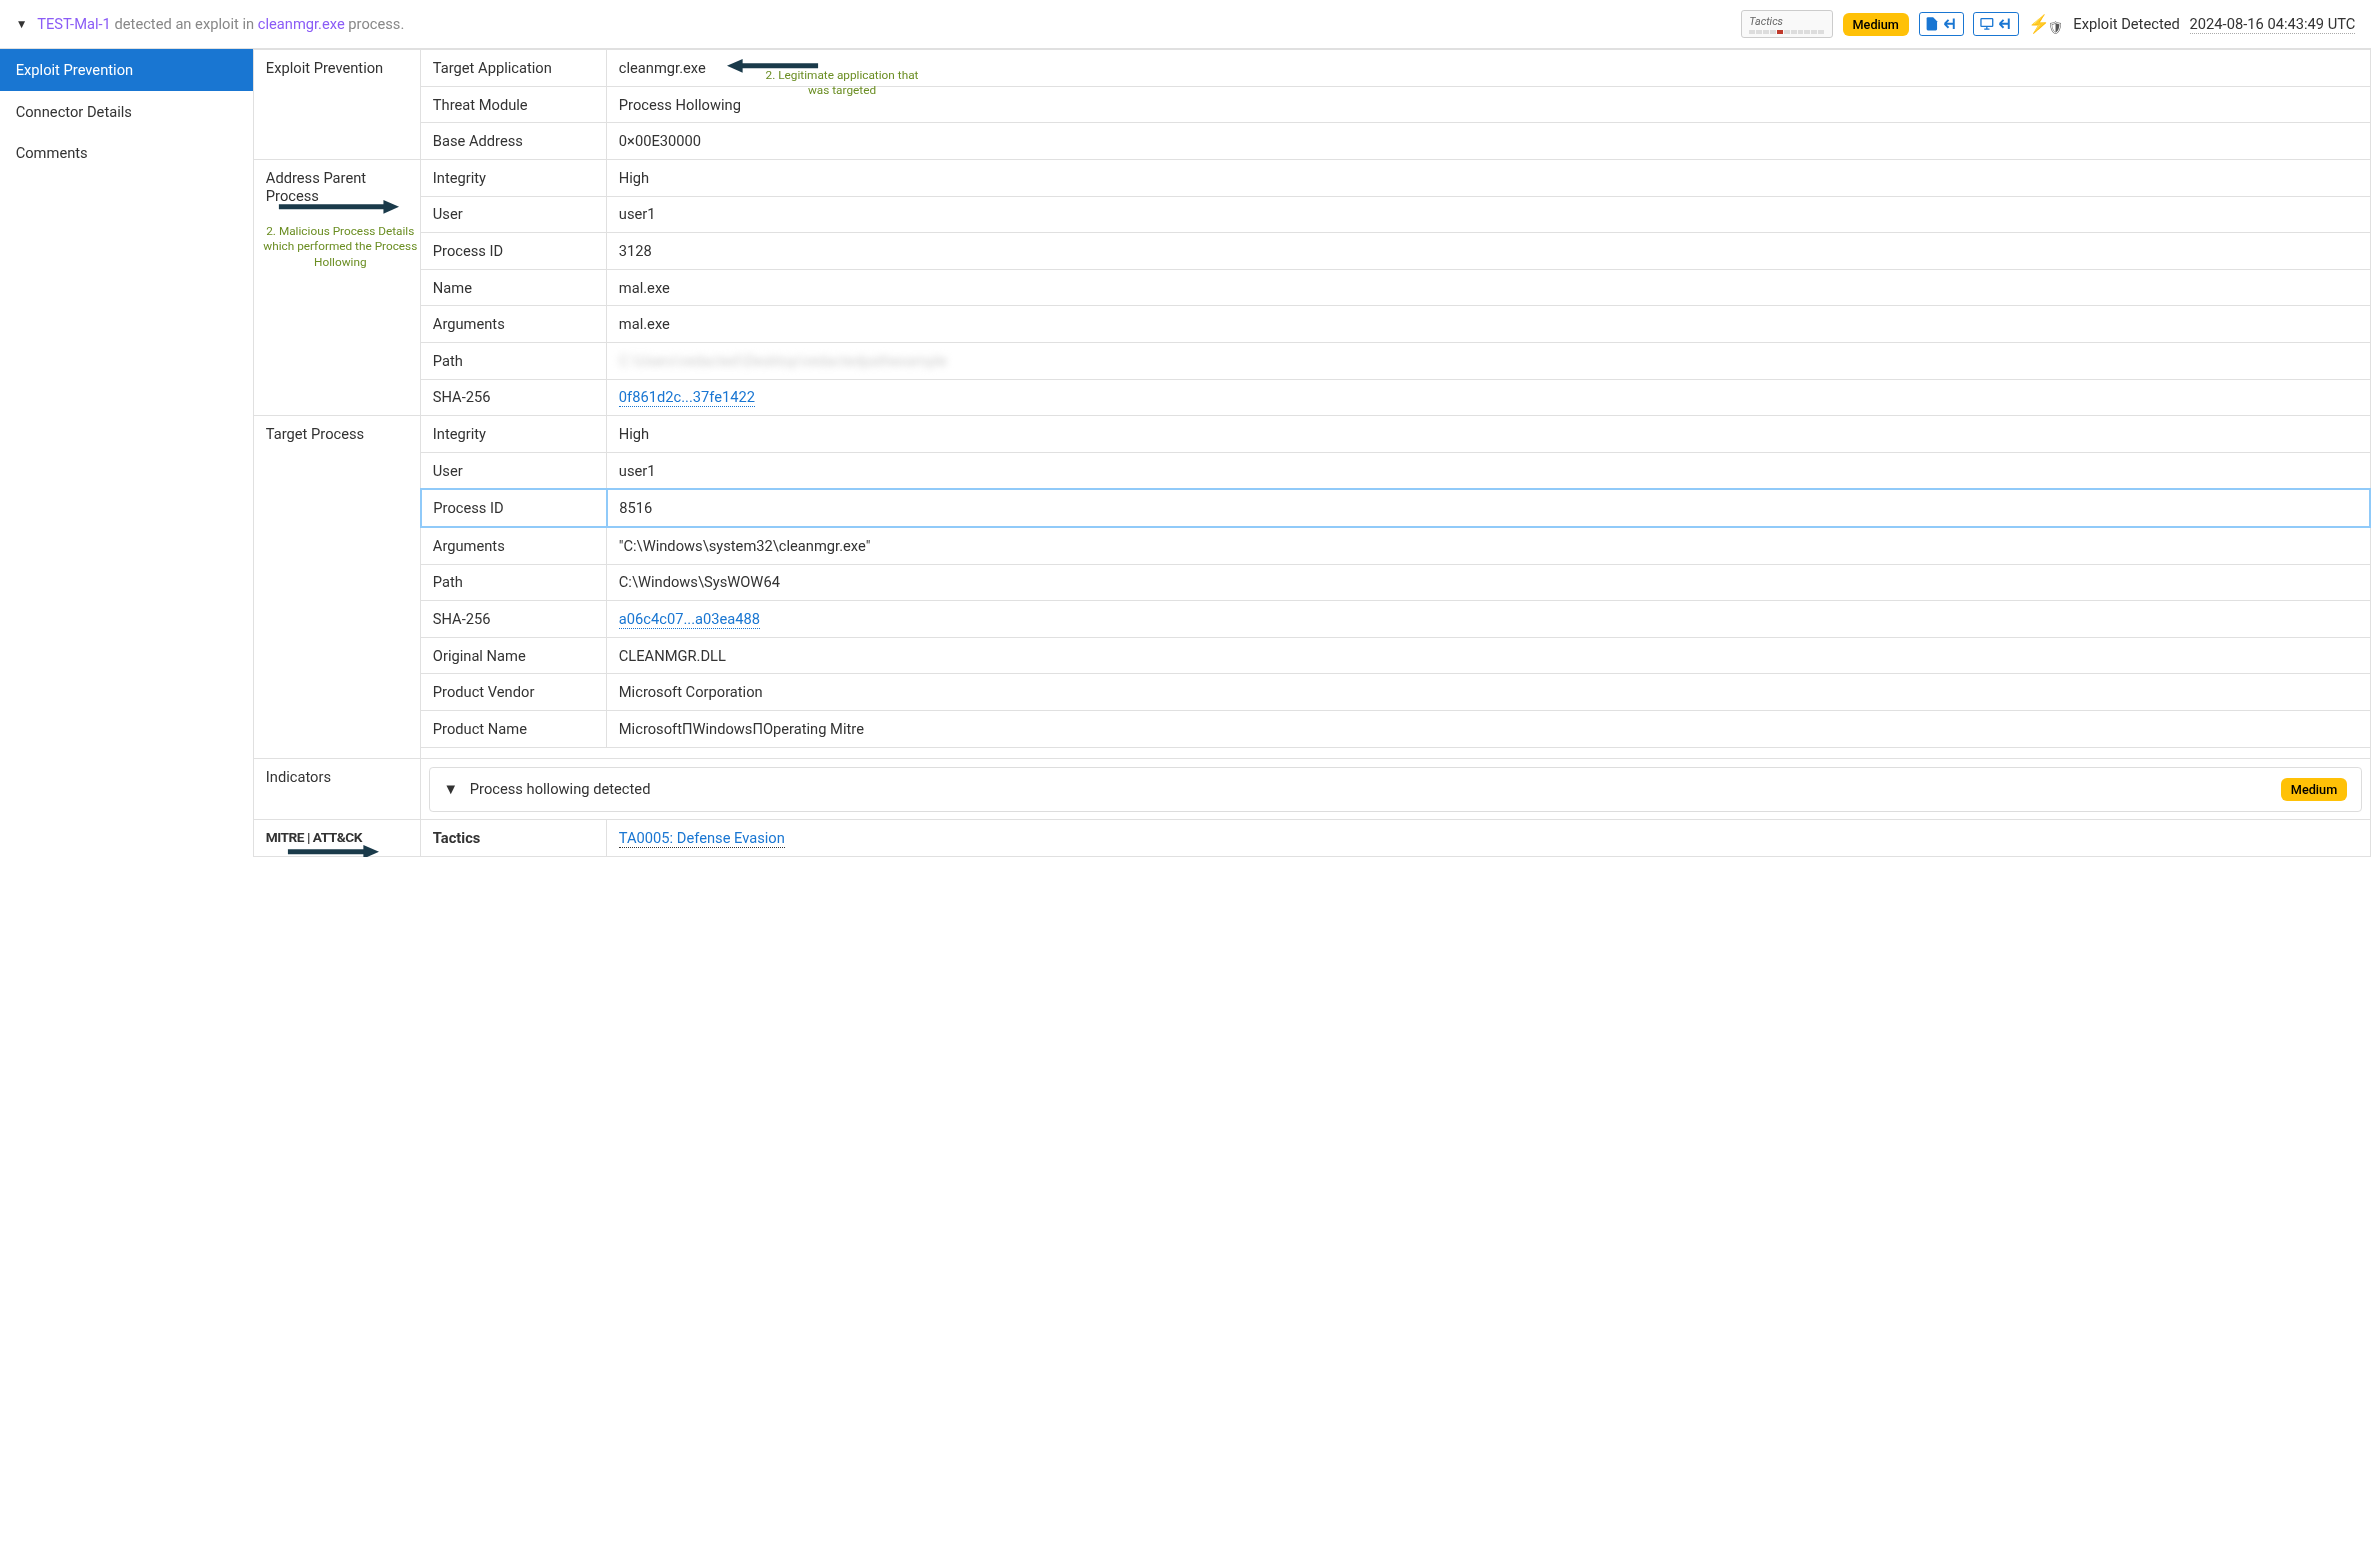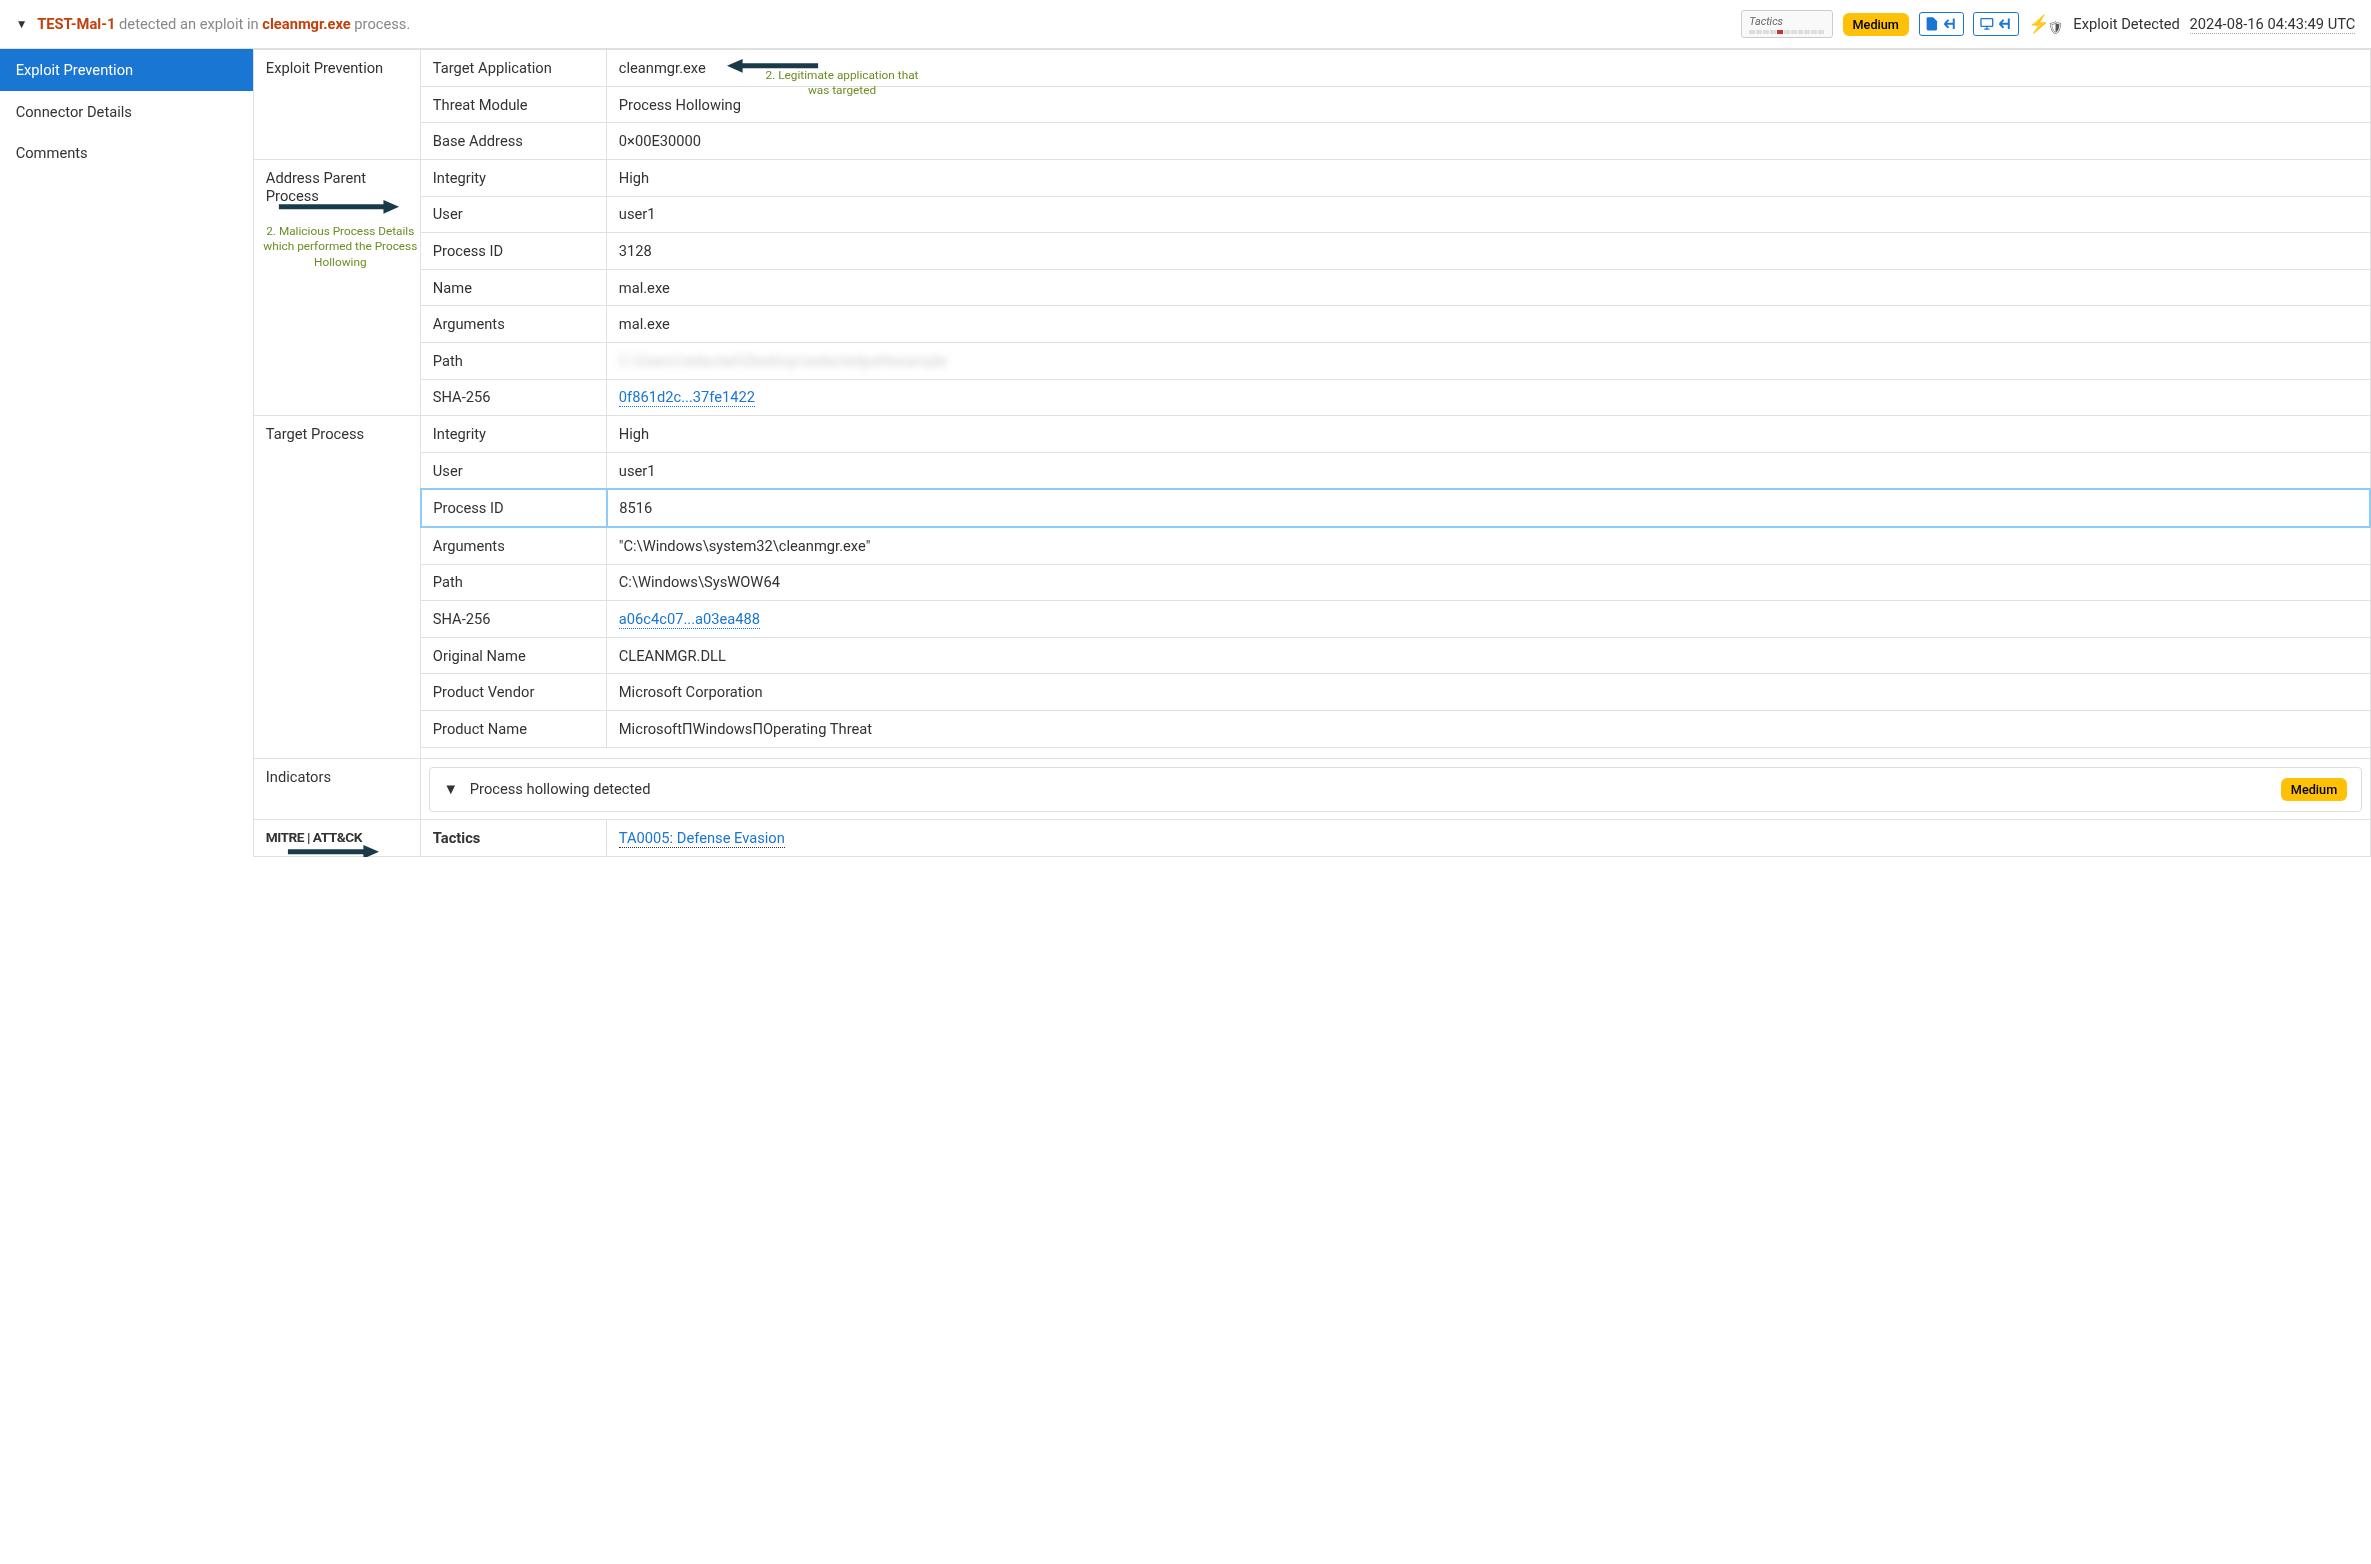--- a/index.html
+++ b/index.html
@@ -24,22 +24,22 @@
       font-size: 11.8px;
       color: #333;
       cursor: pointer;
     }
     .header-title {
       flex: 1;
       font-size: 14.7px;
       color: #888;
     }
     .header-title .bold {
-      color: #c2410c;
-      font-weight: 700;
+      color: #8b5cf6;
+      font-weight: 400;
     }
     .tactics-box {
       border: 1px solid #ccc;
       padding: 3.9px 7.8px;
       border-radius: 2.9px;
       background: #f9f9f9;
       min-width: 88px;
     }
     .tactics-label {
       font-style: italic;
@@ -346,21 +346,21 @@
       <tr>
         <td class="label-cell">Original Name</td>
         <td class="value-cell">CLEANMGR.DLL</td>
       </tr>
       <tr>
         <td class="label-cell">Product Vendor</td>
         <td class="value-cell">Microsoft Corporation</td>
       </tr>
       <tr>
         <td class="label-cell">Product Name</td>
-        <td class="value-cell">MicrosoftΠWindowsΠOperating Threat</td>
+        <td class="value-cell">MicrosoftΠWindowsΠOperating Mitre</td>
       </tr>
       <tr>
         <td class="label-cell" colspan="2" style="height:11.8px;padding:0;"></td>
       </tr>
 
       <tr>
         <td class="section-cell">Indicators</td>
         <td colspan="2" class="indicator-value-cell">
           <div class="indicator-box">
             <div class="indicator-left">

